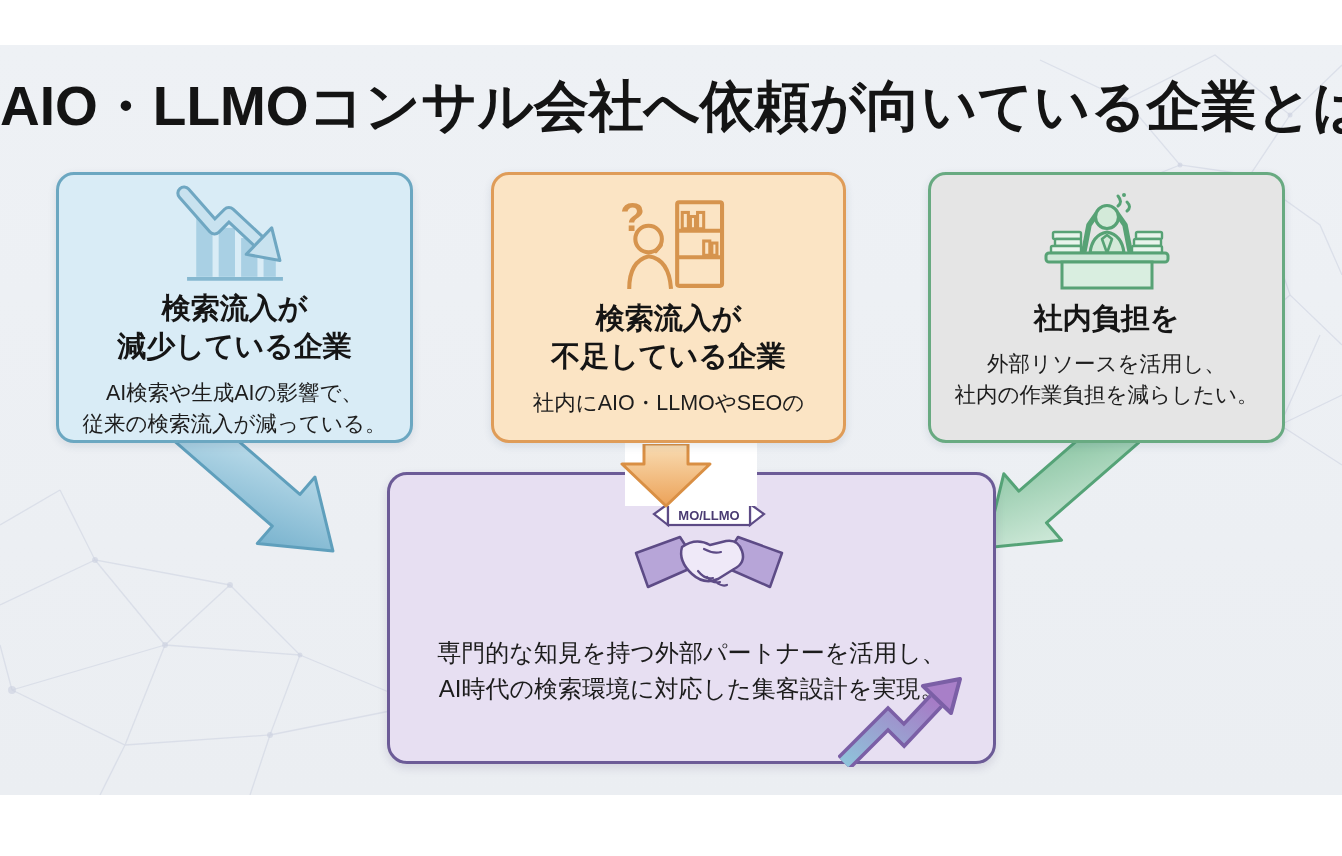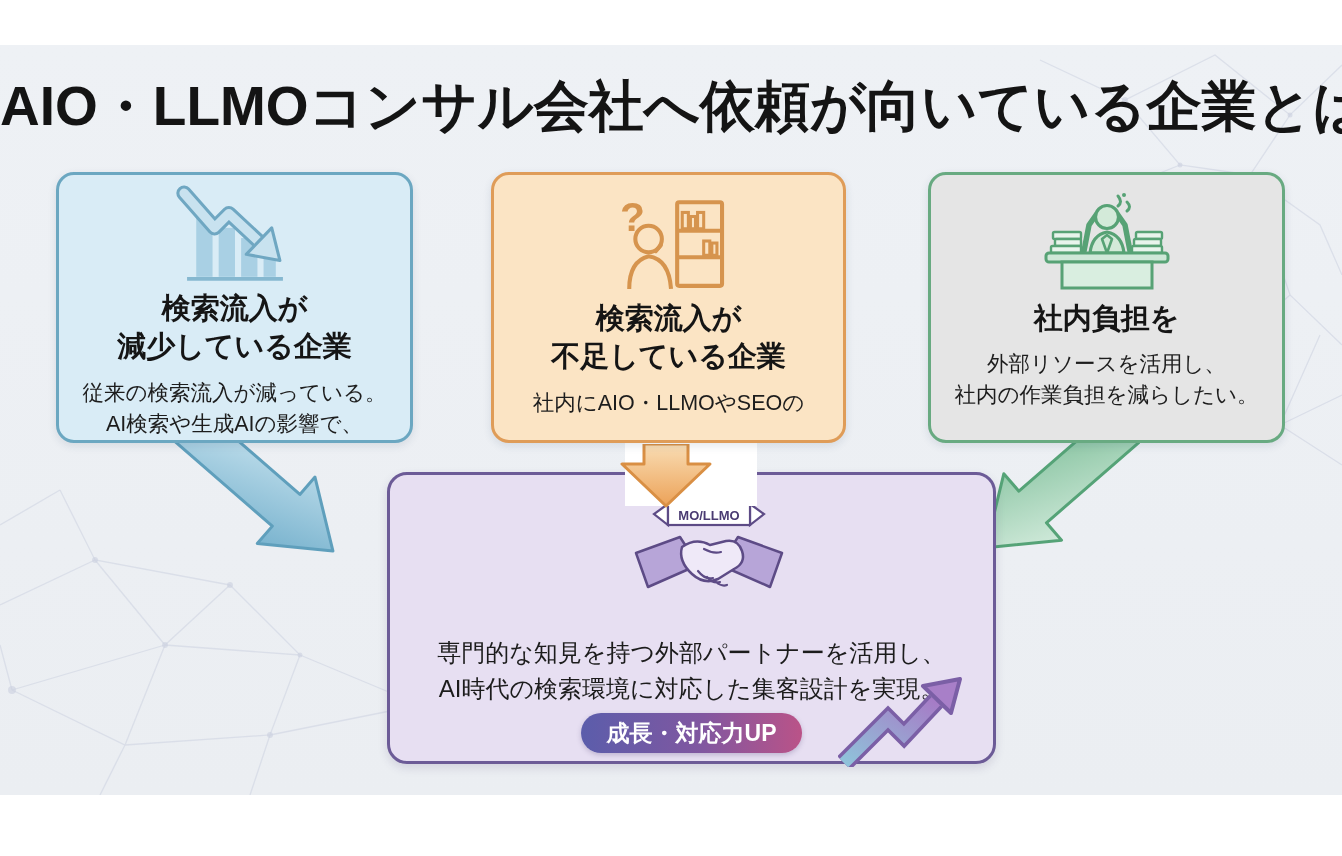--- a/index.html
+++ b/index.html
@@ -133,21 +133,20 @@
       <polygon points="148,52 104,36 86,64 136,86" fill="#b7a5d8" stroke="#5d4b86" stroke-width="2.5" stroke-linejoin="round"></polygon>
 
       <path d="M48,46 Q62,36 76,44 L92,40 Q104,38 108,50 Q112,62 100,68 L84,78 Q70,84 58,73 Q44,60 48,46 Z" fill="#efe9f8" stroke="#5d4b86" stroke-width="2.5" stroke-linejoin="round"></path>
       <path d="M70,48 q9,5 17,3 M64,70 q7,9 15,7 M73,76 q6,7 13,5 M82,81 q6,5 11,3" fill="none" stroke="#5d4b86" stroke-width="2.2" stroke-linecap="round"></path>
     </svg>
 
     <div class="result-body">
       <div>専門的な知見を持つ外部パートナーを活用し、</div>
       <div>AI時代の検索環境に対応した集客設計を実現。</div>
     </div>
-    <div class="result-badge">成長・対応力UP</div>
 
     <svg class="growth" width="150" height="90" viewBox="0 0 150 90">
       <defs>
         <linearGradient id="gradGrowth" x1="0" y1="1" x2="1" y2="0">
           <stop offset="0" stop-color="#8fc3da"></stop>
             <stop offset="1" stop-color="#a67bc6"></stop>
         </linearGradient>
       </defs>
       <path d="M6,86 L50,42 L66,58 L98,24" fill="none" stroke="#7b5fa6" stroke-width="19" stroke-linejoin="miter"></path>
       <path d="M6,86 L50,42 L66,58 L98,24" fill="none" stroke="url(#gradGrowth)" stroke-width="12" stroke-linejoin="miter"></path>
@@ -179,22 +178,22 @@
         <path d="M10,8 L40,42 L54,28 L84,56" fill="none" stroke="#6fa7c2" stroke-width="15" stroke-linejoin="round" stroke-linecap="round"></path>
         <path d="M10,8 L40,42 L54,28 L84,56" fill="none" stroke="#c8e2ef" stroke-width="9" stroke-linejoin="round" stroke-linecap="round"></path>
         <polygon points="104,74 71,68 96,42" fill="#c8e2ef" stroke="#6fa7c2" stroke-width="3" stroke-linejoin="round"></polygon>
       </svg>
     </div>
     <div class="card-title">
       <div>検索流入が</div>
       <div>減少している企業</div>
     </div>
     <div class="card-body">
+      <div>AI検索や生成AIの影響で、</div>
       <div>従来の検索流入が減っている。</div>
-      <div>AI検索や生成AIの影響で、</div>
     </div>
   </div>
 
   <div class="card card-orange">
     <div class="card-iconwrap">
       <svg width="126" height="102" viewBox="0 0 120 100">
         <text x="12" y="40" font-size="40" font-weight="bold" fill="#d6944e" font-family="Liberation Sans, DejaVu Sans, sans-serif">?</text>
         <circle cx="40" cy="48" r="13" fill="none" stroke="#d6944e" stroke-width="4"></circle>
         <path d="M21,97 Q21,70 40,65 Q60,68 62,97" fill="none" stroke="#d6944e" stroke-width="4"></path>
         <path d="M47,60 L52,54" stroke="#d6944e" stroke-width="4" stroke-linecap="round"></path>

